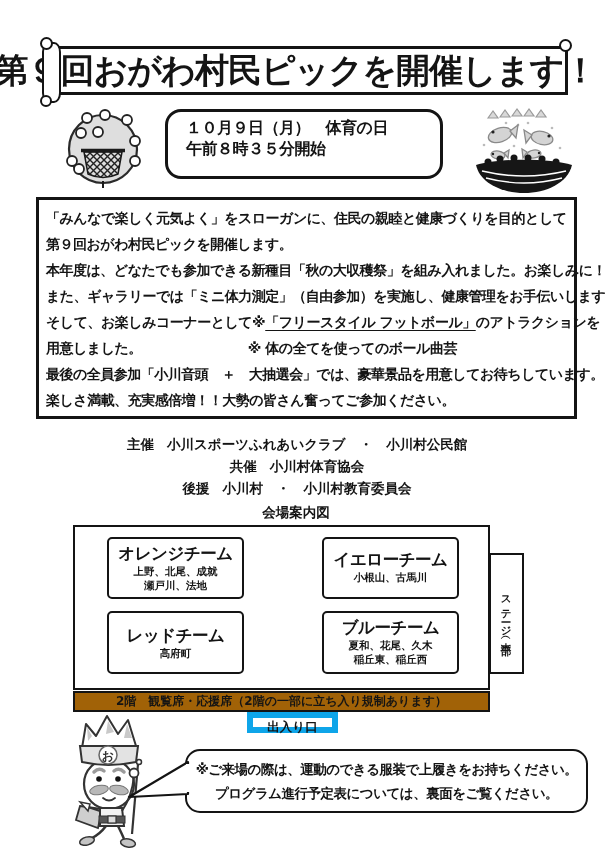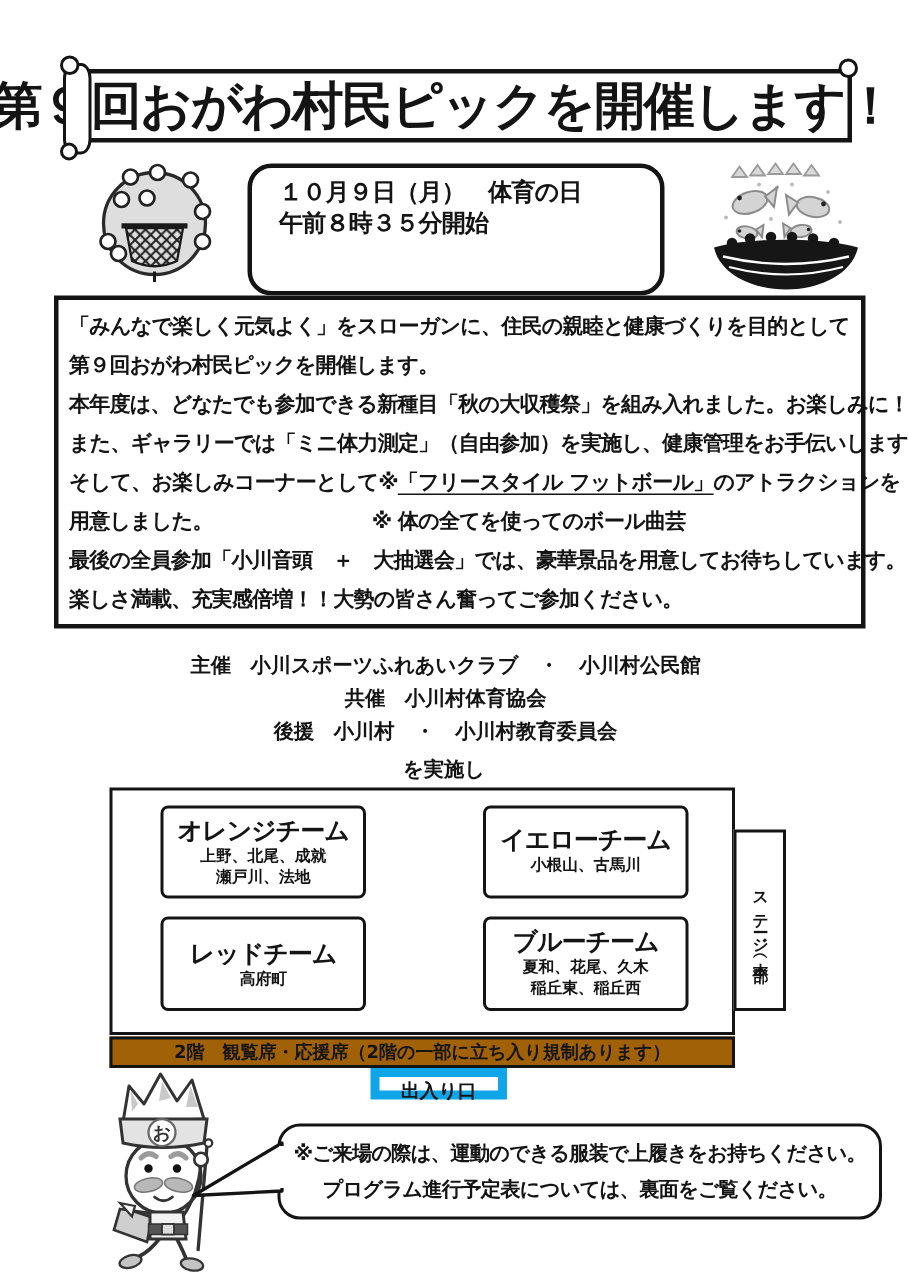--- a/index.html
+++ b/index.html
@@ -27,21 +27,21 @@
     background:#fff; border:2.5px solid #141414; border-radius:50%; z-index:2;
   }
   .banner-box {
     position:absolute; left:56px; top:46px; width:512px; height:49px;
     background:#fff; border:3px solid #141414; box-sizing:border-box;
     display:flex; align-items:center; justify-content:center; z-index:1;
   }
   .banner-title { font-size:34px; white-space:nowrap; letter-spacing:-1px; }
   
   .date-box {
-    position:absolute; left:165px; top:109px; width:278px; height:88px;
+    position:absolute; left:165px; top:109px; width:278px; height:70px;
     border:3px solid #141414; border-radius:16px; box-sizing:border-box;
     padding:6px 0 0 18px; background:#fff;
   }
   .date-box div { font-size:16px; line-height:20.5px; white-space:nowrap; letter-spacing:-0.5px; }
   .illus-left  { position:absolute; left:55px;  top:104px; }
   .illus-right { position:absolute; left:470px; top:103px; }
   
   .intro-box {
     position:absolute; left:36px; top:197px; width:541px; height:222px;
     border:3px solid #141414; box-sizing:border-box; padding:5px 7px 0 7px; background:#fff;
@@ -191,21 +191,21 @@
       <span class="credit-label">主催</span><span>小川スポーツふれあいクラブ　・　小川村公民館</span>
     </div>
     <div class="credit-row">
       <span class="credit-label">共催</span><span>小川村体育協会</span>
     </div>
     <div class="credit-row">
       <span class="credit-label">後援</span><span>小川村　・　小川村教育委員会</span>
     </div>
   </div>
 
-  <div class="map-title">を実施し</div>
+  <div class="map-title">会場案内図</div>
   <div class="map-floor"></div>
 
   <div class="team team-orange">
     <div class="team-name">オレンジチーム</div>
     <div class="team-members">上野、北尾、成就</div>
     <div class="team-members">瀬戸川、法地</div>
   </div>
   <div class="team team-yellow">
     <div class="team-name">イエローチーム</div>
     <div class="team-members">小根山、古馬川</div>

